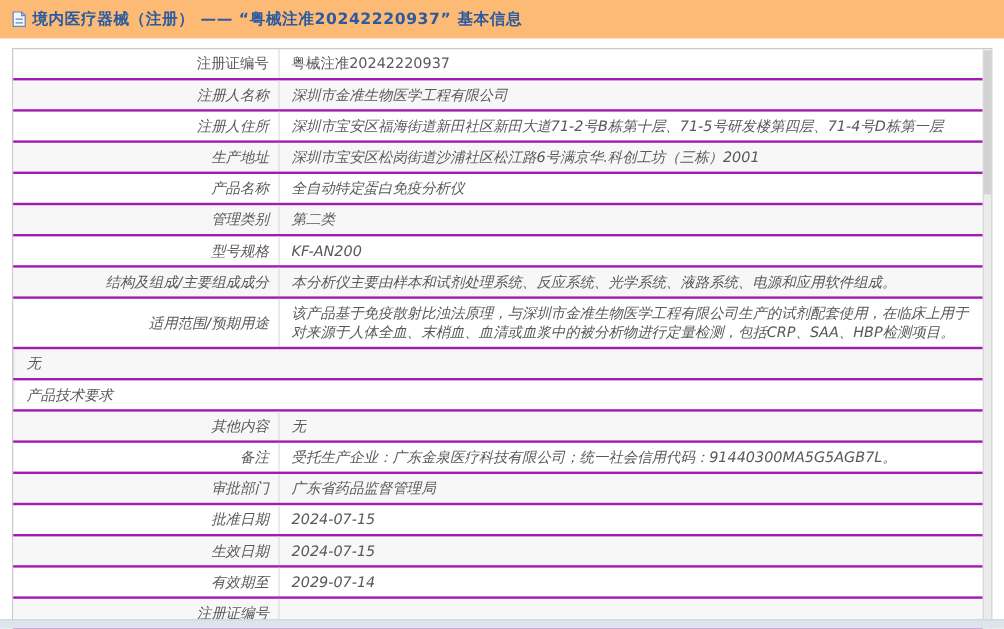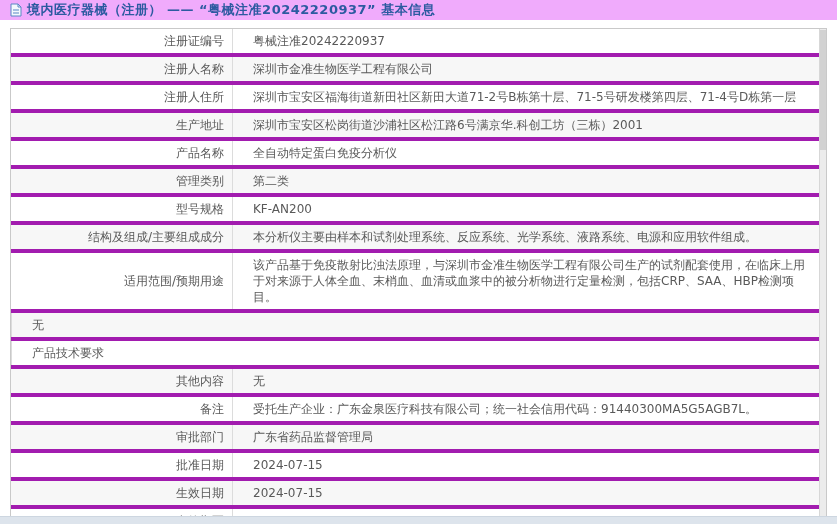--- a/index.html
+++ b/index.html
@@ -5,22 +5,22 @@
   html,body{margin:0;padding:0;}
   body{
     width:837px;height:524px;
     font-family:"DejaVu Sans","Liberation Sans",sans-serif;
     background:#ffffff;
     position:relative;
     overflow:hidden;
   }
   
   .topbar{
-    height:20px;
-    background:#f0abfc;
+    height:32px;
+    background:#fdba74;
     display:flex;
     align-items:center;
     padding-left:10px;
   }
   .doc-icon{
     width:12px;height:14px;
     margin-right:5px;
     flex:0 0 auto;
   }
   .page-title{
@@ -35,40 +35,40 @@
     border:1px solid #c9c9c9;
     display:flex;
     background:#fff;
   }
   .table{
     flex:1 1 auto;
     display:flex;
     flex-direction:column;
   }
   .row{display:flex;}
-  .row + .row{border-top:4px solid #a21caf;}
+  .row + .row{border-top:2px solid #a21caf;font-style:italic;}
   .row:nth-child(even){background:#f7f7f7;}
   .cell{
     font-size:12px;
     line-height:16px;
     color:#595959;
     padding:4px 8px;
   }
   .label{
     width:205px;
     flex:0 0 205px;
     text-align:right;
     display:flex;
     justify-content:flex-end;
     align-items:center;
   }
   .value{
     flex:1 1 auto;
     border-left:1px solid #dcdcdc;
-    padding-left:20px;
+    padding-left:10px;
     display:flex;
     align-items:center;
     word-break:break-all;
   }
   .link{
     color:#4a90d2;
     text-decoration:none;
     cursor:pointer;
   }
   .note-icon{

